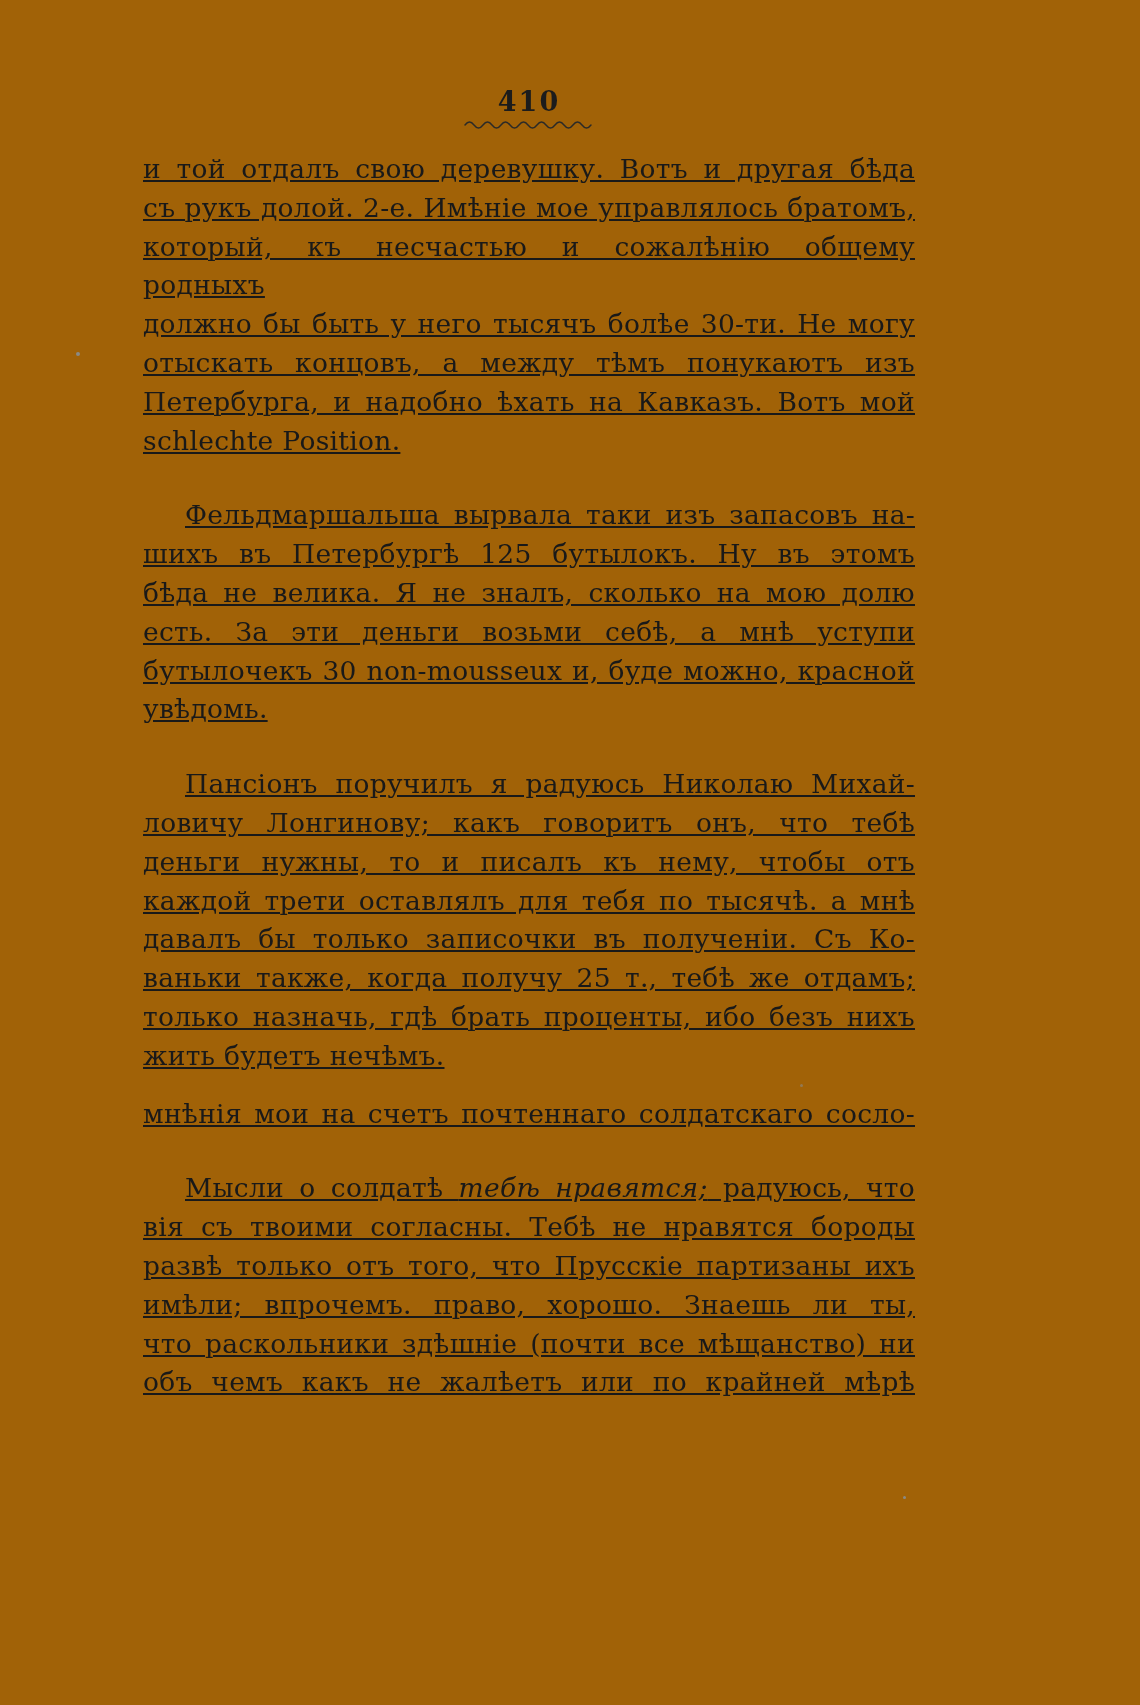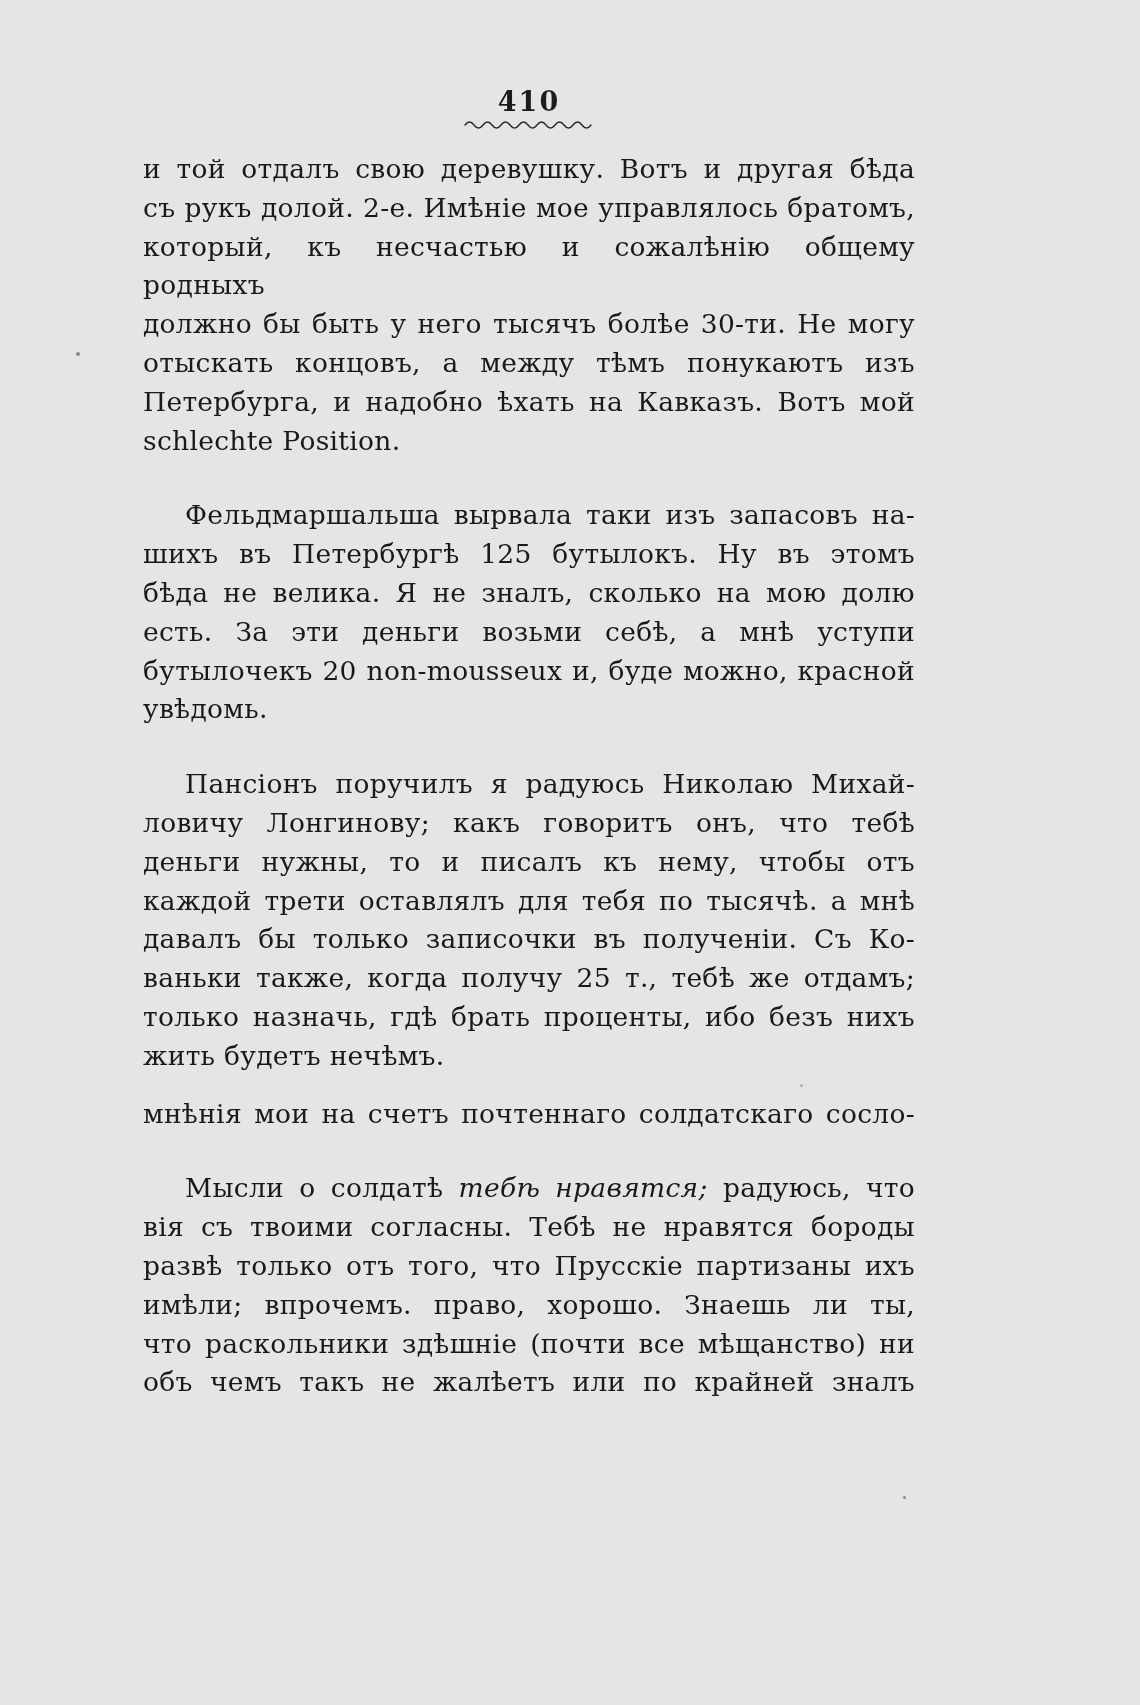--- a/index.html
+++ b/index.html
@@ -4,21 +4,21 @@
 <style>
   html, body {
     margin: 0;
     padding: 0;
     background: #ffffff;
   }
   .page {
     position: relative;
     width: 1140px;
     height: 1705px;
-    background: #e5e5e5;
+    background: #a16207;
     font-family: "DejaVu Serif", serif;
     color: #191919;
     overflow: hidden;
   }
   .page-header {
     position: absolute;
     top: 86px;
     left: 143px;
     width: 772px;
     text-align: center;
@@ -37,20 +37,21 @@
     position: absolute;
     top: 150px;
     left: 143px;
     width: 772px;
     font-size: 26.5px;
     line-height: 38.8px;
     letter-spacing: 0.3px;
   }
   .paragraph {
     margin: 0 0 19px 0;
+    text-decoration: underline;
   }
   .line {
     text-align: justify;
     text-align-last: justify;
   }
   .line.indent {
     text-indent: 42px;
     margin-top: 36px;
   }
   .line.last {
@@ -85,41 +86,41 @@
         <div class="line"><span>должно бы быть у него тысячъ болѣе 30-ти. Не могу</span></div>
         <div class="line"><span>отыскать концовъ, а между тѣмъ понукаютъ изъ</span></div>
         <div class="line"><span>Петербурга, и надобно ѣхать на Кавказъ. Вотъ мой</span></div>
         <div class="line last"><span>schlechte Position.</span></div>
       </div>
       <div class="paragraph">
         <div class="line indent"><span>Фельдмаршальша вырвала таки изъ запасовъ на-</span></div>
         <div class="line"><span>шихъ въ Петербургѣ 125 бутылокъ. Ну въ этомъ</span></div>
         <div class="line"><span>бѣда не велика. Я не зналъ, сколько на мою долю</span></div>
         <div class="line"><span>есть. За эти деньги возьми себѣ, а мнѣ уступи</span></div>
-        <div class="line"><span>бутылочекъ 20 non-mousseux и, буде можно, красной</span></div>
+        <div class="line"><span>бутылочекъ 30 non-mousseux и, буде можно, красной</span></div>
         <div class="line last"><span>увѣдомь.</span></div>
       </div>
       <div class="paragraph">
         <div class="line indent"><span>Пансіонъ поручилъ я радуюсь Николаю Михай-</span></div>
         <div class="line"><span>ловичу Лонгинову; какъ говоритъ онъ, что тебѣ</span></div>
         <div class="line"><span>деньги нужны, то и писалъ къ нему, чтобы отъ</span></div>
         <div class="line"><span>каждой трети оставлялъ для тебя по тысячѣ. а мнѣ</span></div>
         <div class="line"><span>давалъ бы только записочки въ полученіи. Съ Ко-</span></div>
         <div class="line"><span>ваньки также, когда получу 25 т., тебѣ же отдамъ;</span></div>
         <div class="line"><span>только назначь, гдѣ брать проценты, ибо безъ нихъ</span></div>
         <div class="line last"><span>жить будетъ нечѣмъ.</span></div>
       </div>
       <div class="paragraph">
         <div class="line"><span>мнѣнія мои на счетъ почтеннаго солдатскаго сосло-</span></div>
         <div class="line indent"><span>Мысли о солдатѣ </span><span class="italic">тебѣ нравятся;</span><span> радуюсь, что</span></div>
         <div class="line"><span>вія съ твоими согласны. Тебѣ не нравятся бороды</span></div>
         <div class="line"><span>развѣ только отъ того, что Прусскіе партизаны ихъ</span></div>
         <div class="line"><span>имѣли; впрочемъ. право, хорошо. Знаешь ли ты,</span></div>
         <div class="line"><span>что раскольники здѣшніе (почти все мѣщанство) ни</span></div>
-        <div class="line"><span>объ чемъ такъ не жалѣетъ или по крайней зналъ</span></div>
+        <div class="line"><span>объ чемъ какъ не жалѣетъ или по крайней мѣрѣ</span></div>
       </div>
     </div>
 
   <div class="speck" style="left:76px; top:352px; width:4px; height:4px;"></div>
   <div class="speck" style="left:903px; top:1496px; width:3px; height:3px;"></div>
   <div class="speck" style="left:800px; top:1084px; width:3px; height:3px; opacity:.6;"></div>
 
 </div>
 
 </body></html>

